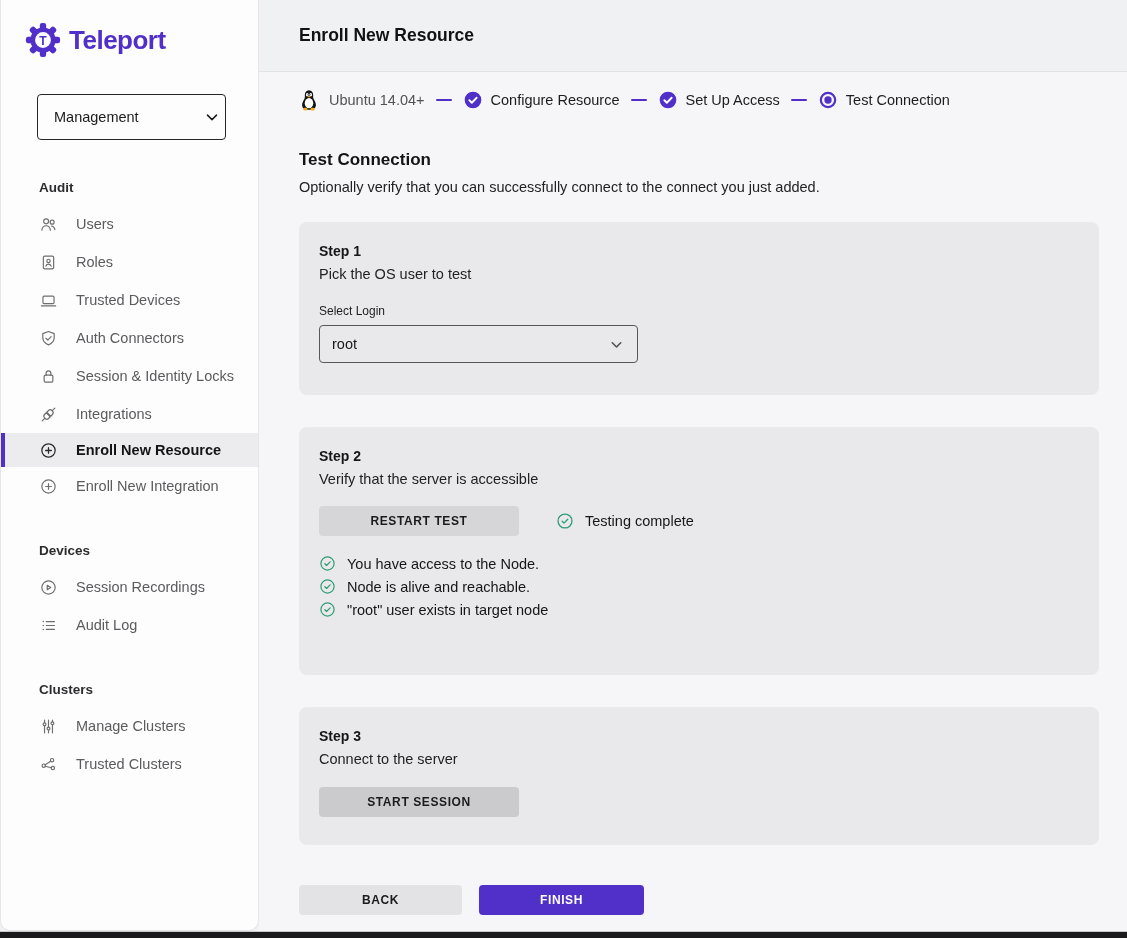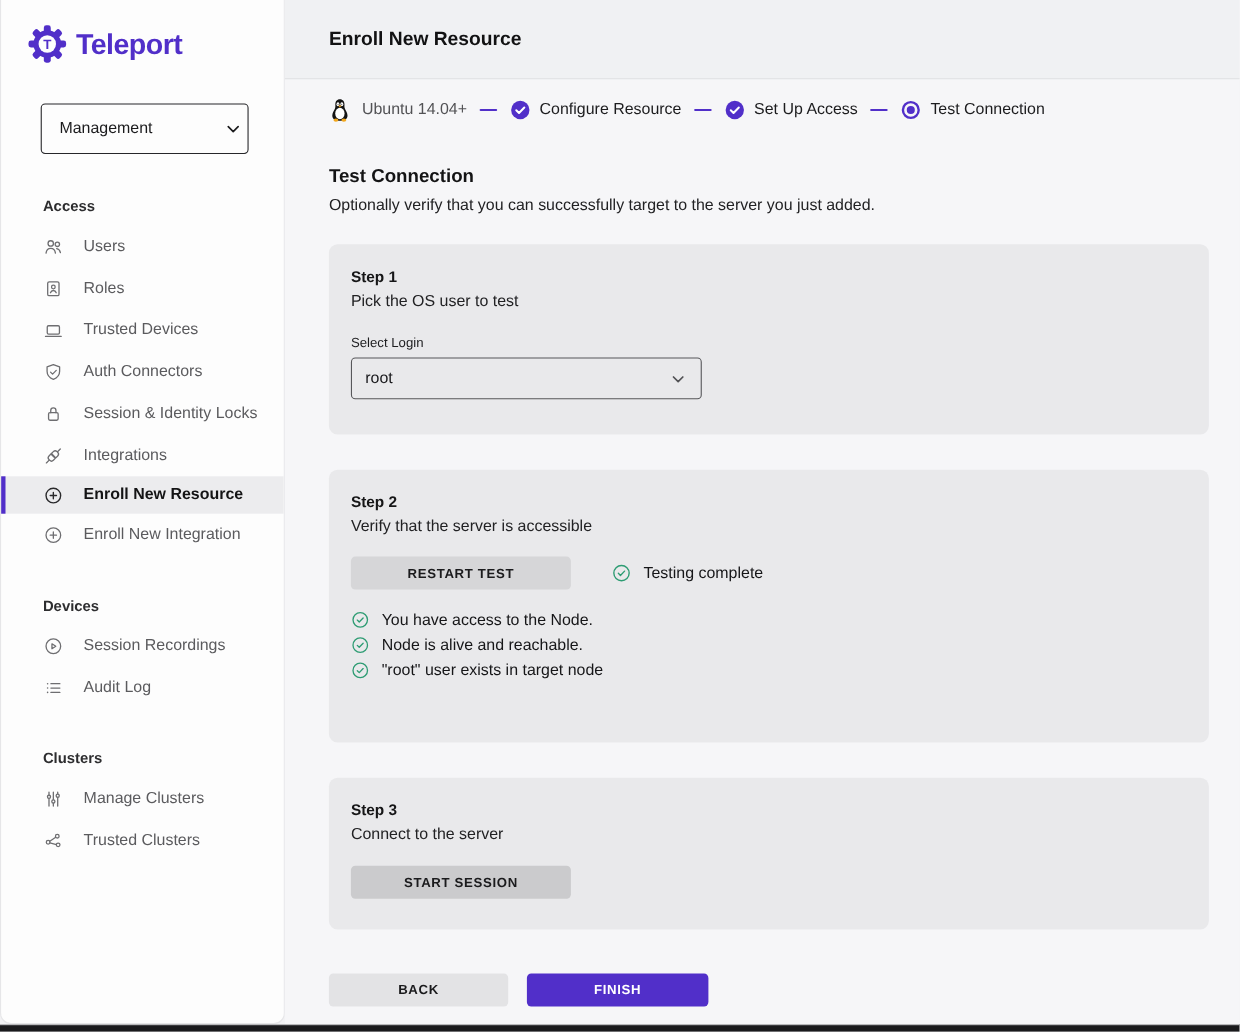--- a/index.html
+++ b/index.html
@@ -135,21 +135,21 @@
       <div class="workspace-select">
         <span>Management</span>
         <span>
           <svg width="18" height="18" viewBox="0 0 24 24" fill="none" stroke="#1b1b1d" stroke-width="2" stroke-linecap="round" stroke-linejoin="round">
               <path d="M6 9.5l6 6 6-6"></path>
             </svg>
         </span>
       </div>
 
       <nav class="nav">
-        <div class="nav-section-label">Access</div>
+        <div class="nav-section-label">Audit</div>
 
         <div class="nav-item">
           <span class="nav-icon">
             <svg width="19" height="19" viewBox="0 0 24 24" fill="none" stroke="currentColor" stroke-width="1.5" stroke-linecap="round">
                 <circle cx="9" cy="8" r="3.1"></circle>
                 <path d="M3.6 19c.5-3.4 2.6-5.4 5.4-5.4s4.9 2 5.4 5.4"></path>
                 <circle cx="16.6" cy="9" r="2.5"></circle>
                 <path d="M15.8 13.9c2.3.4 3.8 2 4.3 4.5"></path>
               </svg>
           </span>
@@ -333,21 +333,21 @@
                 <circle cx="12" cy="12" r="8.6" fill="none" stroke="#512FC9" stroke-width="2.6"></circle>
                 <circle cx="12" cy="12" r="4.4" fill="#512FC9"></circle>
               </svg>
           </span>
           <span class="step-label">Test Connection</span>
         </span>
       </div>
 
       <div class="content">
         <div class="content-heading">Test Connection</div>
-        <div class="content-sub">Optionally verify that you can successfully target to the server you just added.</div>
+        <div class="content-sub">Optionally verify that you can successfully connect to the connect you just added.</div>
 
         <div class="step-box" style="height:173px;">
           <div class="step-box-title">Step 1</div>
           <div class="step-box-desc">Pick the OS user to test</div>
           <div class="select-label">Select Login</div>
           <div class="login-select">
             <span>root</span>
             <span>
               <svg width="17" height="17" viewBox="0 0 24 24" fill="none" stroke="#515154" stroke-width="2.2" stroke-linecap="round" stroke-linejoin="round">
                   <path d="M6 9.5l6 6 6-6"></path>

